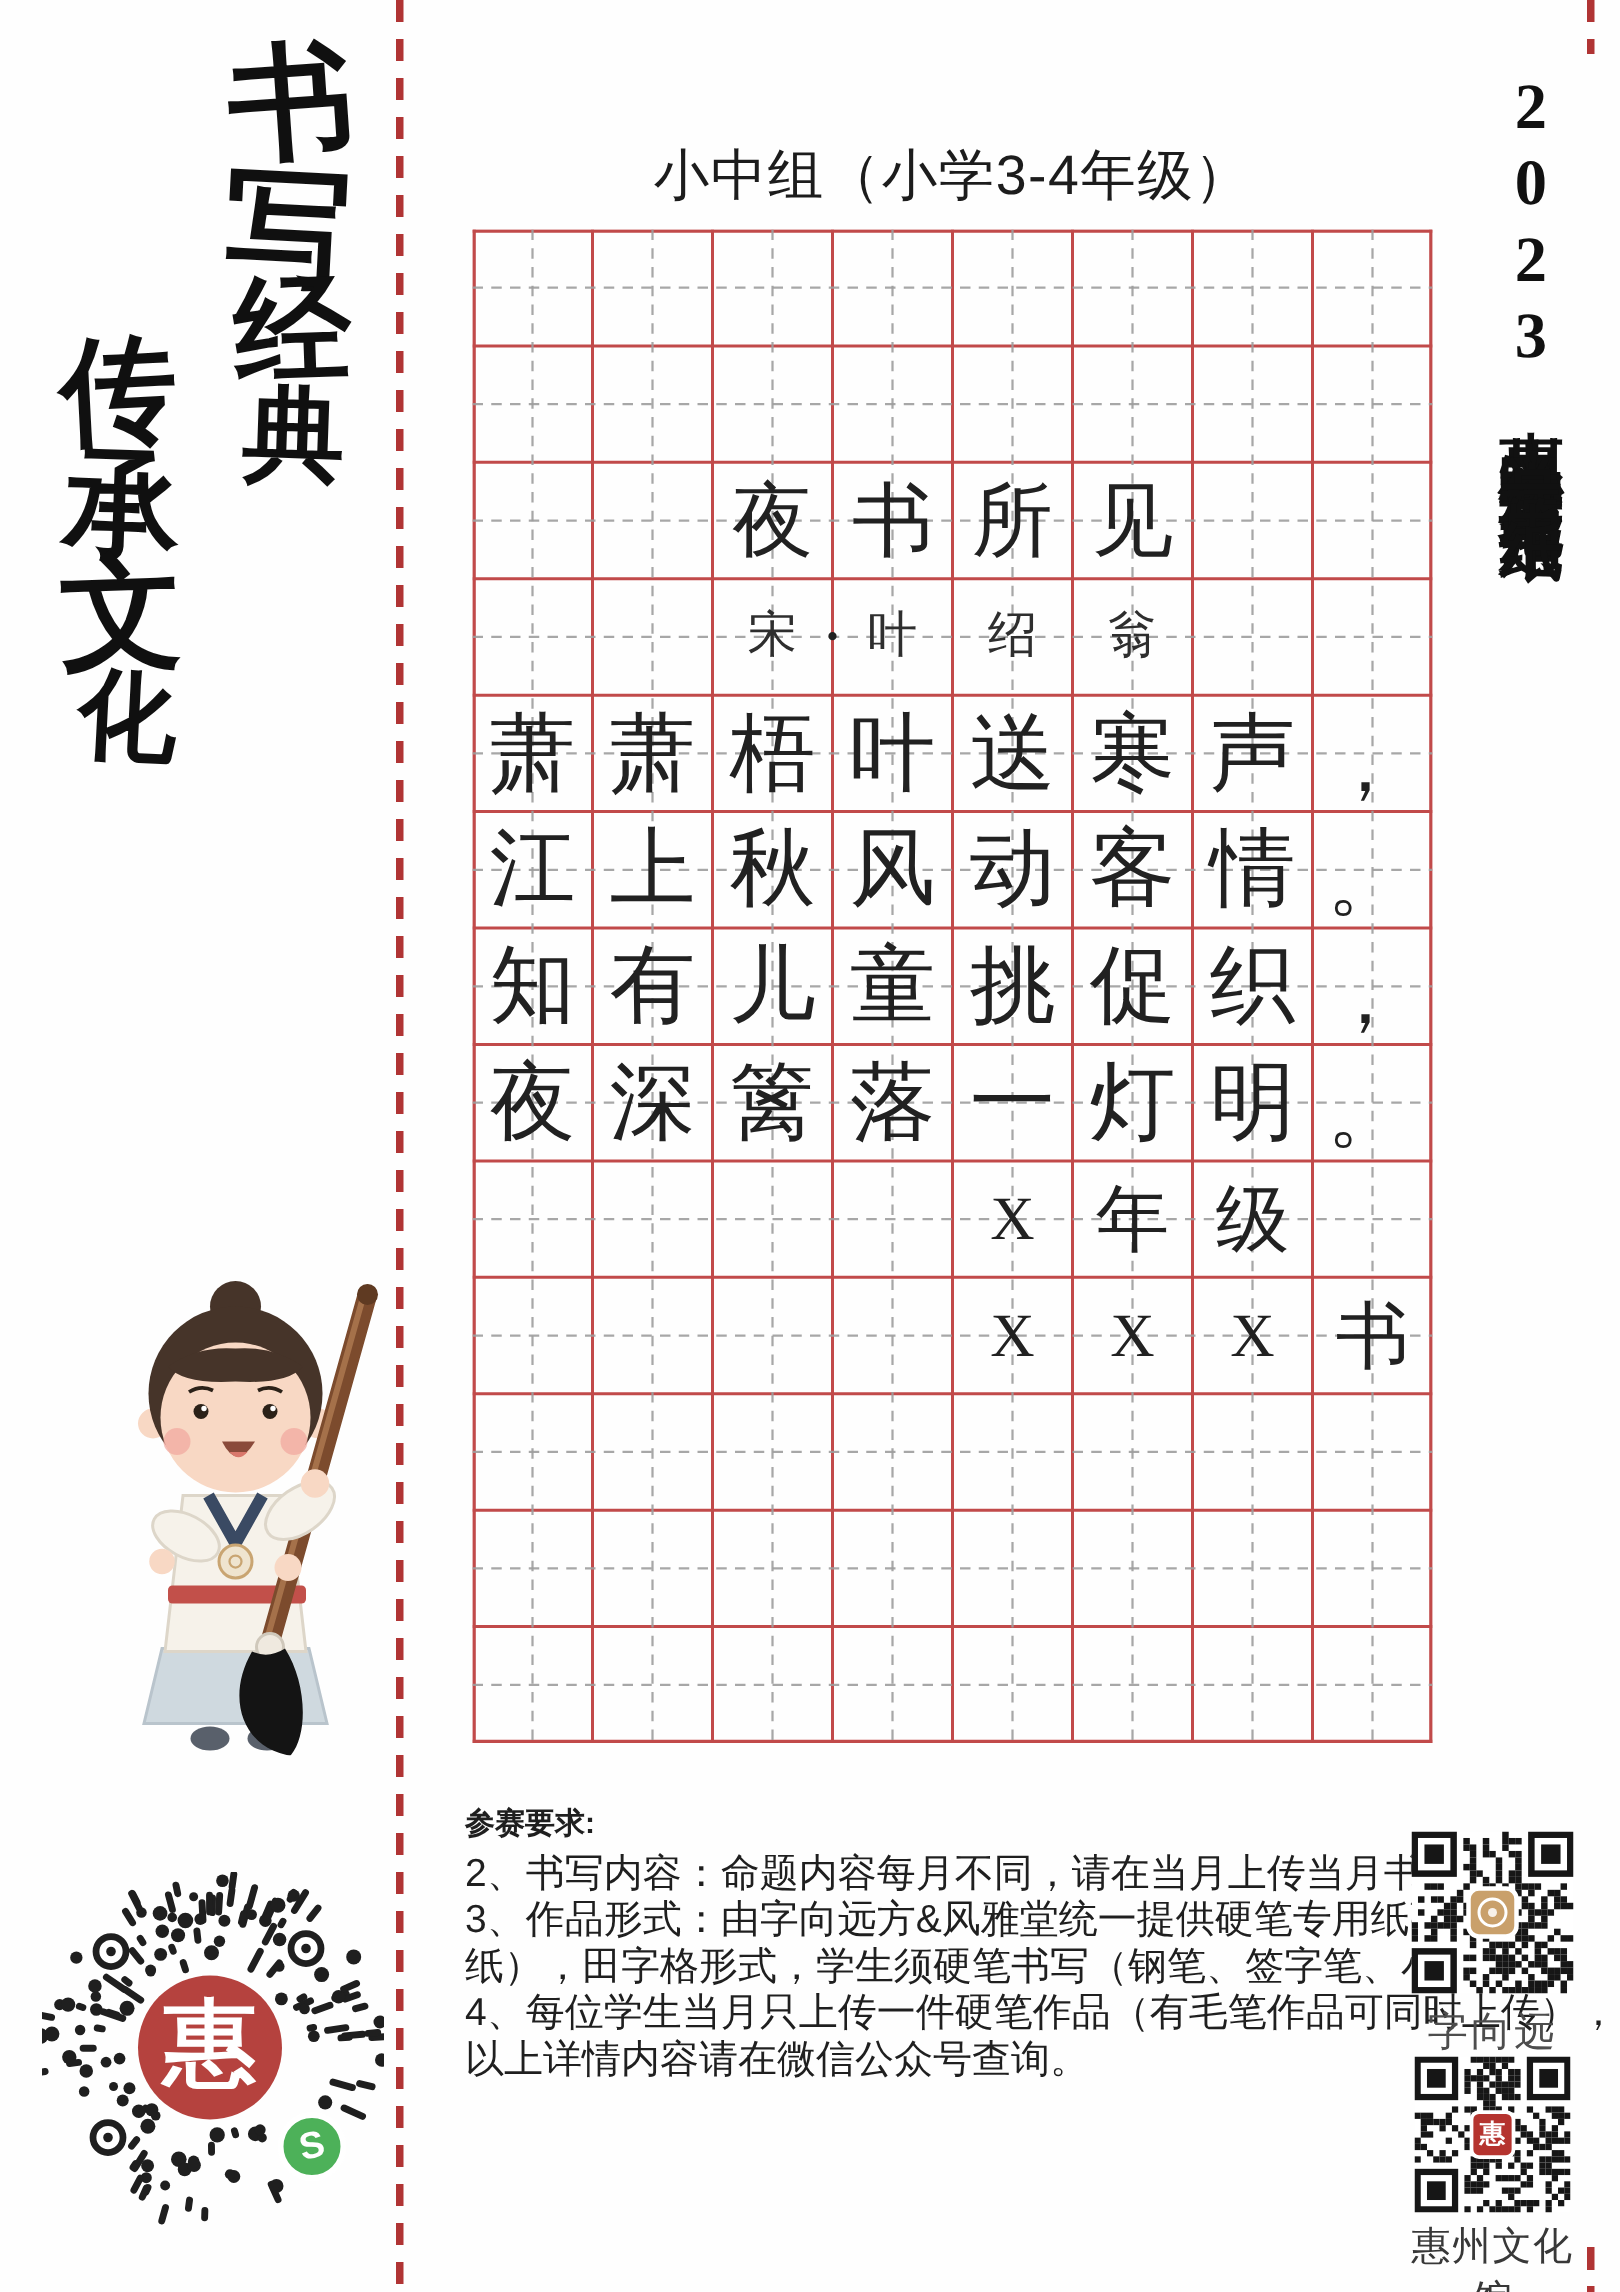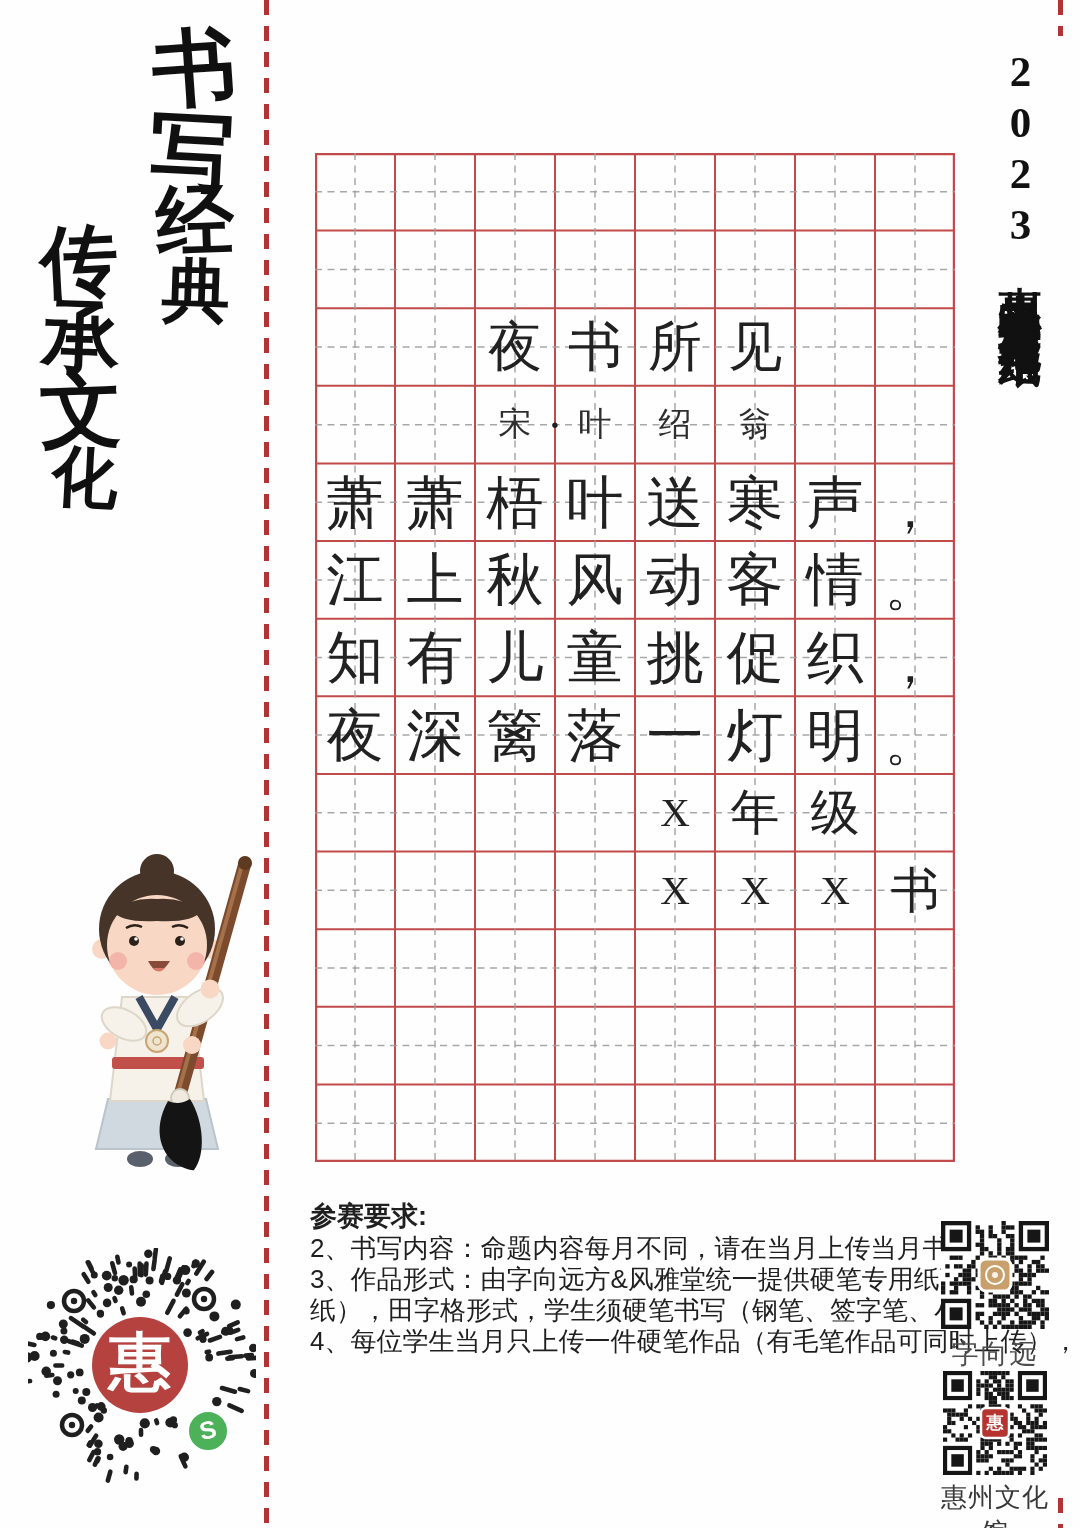--- a/index.html
+++ b/index.html
@@ -26,21 +26,21 @@
     font-family:"Liberation Serif","DejaVu Serif",serif;color:#212121;line-height:1;}
   .gc.title{font-size:54px;}
   .gc.author{font-size:33px;color:#2e2e2e;}
   .gc.author-dot{font-size:34px;font-weight:bold;}
   .gc.poem{font-size:57px;}
   .gc.punct{font-size:50px;align-items:flex-end;justify-content:flex-start;padding:0 0 6px 10px;box-sizing:border-box;}
   .gc.xmark{font-size:41px;}
   .gc.sign{font-size:49px;}
   
   .reqs{position:absolute;left:310px;top:1200px;width:648px;color:#1f1f1f;}
-  .reqs .head{font-size:27px;font-weight:bold;line-height:33px;}
+  .reqs .head{font-size:20px;font-weight:bold;line-height:33px;}
   .reqs .line{font-size:26px;line-height:31px;white-space:nowrap;}
   
   .scan-hint{position:absolute;left:64px;top:1212px;font-size:29px;font-weight:bold;
     color:#c23a30;letter-spacing:3px;}
   .minicode{position:absolute;left:28px;top:1248px;}
   .qrbox{position:absolute;}
   .qrlabel{position:absolute;font-family:"Liberation Sans","DejaVu Sans",sans-serif;text-align:center;}
   .qrlabel.l1{left:939px;top:1336px;width:112px;font-size:27px;color:#4d4d4d;letter-spacing:2px;}
   .qrlabel.l2{left:934px;top:1480px;width:122px;font-size:26px;color:#383838;letter-spacing:1px;}
   .mascot{position:absolute;left:42px;top:848px;}
@@ -99,20 +99,21 @@
     <line x1="200" y1="16" x2="136" y2="244" stroke="#a5714a" stroke-width="4" stroke-linecap="round"></line>
     <circle cx="203" cy="14" r="7" fill="#5f3a22"></circle>
     <circle cx="138" cy="249" r="9" fill="#efe9df" stroke="#cfc8bb" stroke-width="2"></circle>
     <path d="M126,252 C110,280 118,308 140,318 Q150,322 152,321 C164,306 162,272 148,250 Q137,257 126,252 Z" fill="#141414"></path>
 
     <ellipse cx="158" cy="158" rx="26" ry="15" fill="#f6f2ea" stroke="#ddd6c9" stroke-width="2" transform="rotate(-35 158 158)"></ellipse>
     <circle cx="168" cy="140" r="9.5" fill="#f8d8c4"></circle>
     <circle cx="150" cy="196" r="9" fill="#f8d8c4"></circle>
   </svg>
 
+  <div class="group-title">小中组（小学3-4年级）</div>
 
   <div class="gridwrap">
     <svg id="gridsvg" width="640" height="1009">
         <line x1="0" y1="1" x2="640" y2="1" stroke="#c14a4a" stroke-width="2.4"></line>
         <line x1="0" y1="77.61538461538461" x2="640" y2="77.61538461538461" stroke="#c14a4a" stroke-width="2"></line>
         <line x1="0" y1="155.23076923076923" x2="640" y2="155.23076923076923" stroke="#c14a4a" stroke-width="2"></line>
         <line x1="0" y1="232.84615384615384" x2="640" y2="232.84615384615384" stroke="#c14a4a" stroke-width="2"></line>
         <line x1="0" y1="310.46153846153845" x2="640" y2="310.46153846153845" stroke="#c14a4a" stroke-width="2"></line>
         <line x1="0" y1="388.0769230769231" x2="640" y2="388.0769230769231" stroke="#c14a4a" stroke-width="2"></line>
         <line x1="0" y1="465.6923076923077" x2="640" y2="465.6923076923077" stroke="#c14a4a" stroke-width="2"></line>
@@ -207,20 +208,21 @@
   </div>
 
   <div class="banner">2023惠州中小学生每月竞写硬笔指定用纸</div>
 
   <div class="reqs">
     <div class="head">参赛要求:</div>
     <div class="line">2、书写内容：命题内容每月不同，请在当月上传当月书写内容。</div>
     <div class="line">3、作品形式：由字向远方&amp;风雅堂统一提供硬笔专用纸张（A4</div>
     <div class="line">纸），田字格形式，学生须硬笔书写（钢笔、签字笔、小学1-2</div>
     <div class="line">4、每位学生当月只上传一件硬笔作品（有毛笔作品可同时上传），</div>
+    <div class="line">以上详情内容请在微信公众号查询。</div>
   </div>
 
   <svg class="minicode" id="minicode" width="228" height="240">
       <circle cx="226.5" cy="125.4" r="4.5" fill="#1f1f1f"></circle>
       <circle cx="25.4" cy="105.3" r="3.5" fill="#1f1f1f"></circle>
       <rect x="45.1" y="89.5" width="4.6" height="10.1" rx="2.3" fill="#1f1f1f" transform="rotate(289.2 47.4 94.5)"></rect>
       <circle cx="118.3" cy="46.2" r="3.8" fill="#1f1f1f"></circle>
       <circle cx="91.2" cy="191.5" r="5.2" fill="#1f1f1f"></circle>
       <rect x="110.7" y="179.9" width="4.6" height="9.3" rx="2.3" fill="#1f1f1f" transform="rotate(179.1 113.0 184.5)"></rect>
       <circle cx="120.3" cy="5.8" r="4.2" fill="#1f1f1f"></circle>

